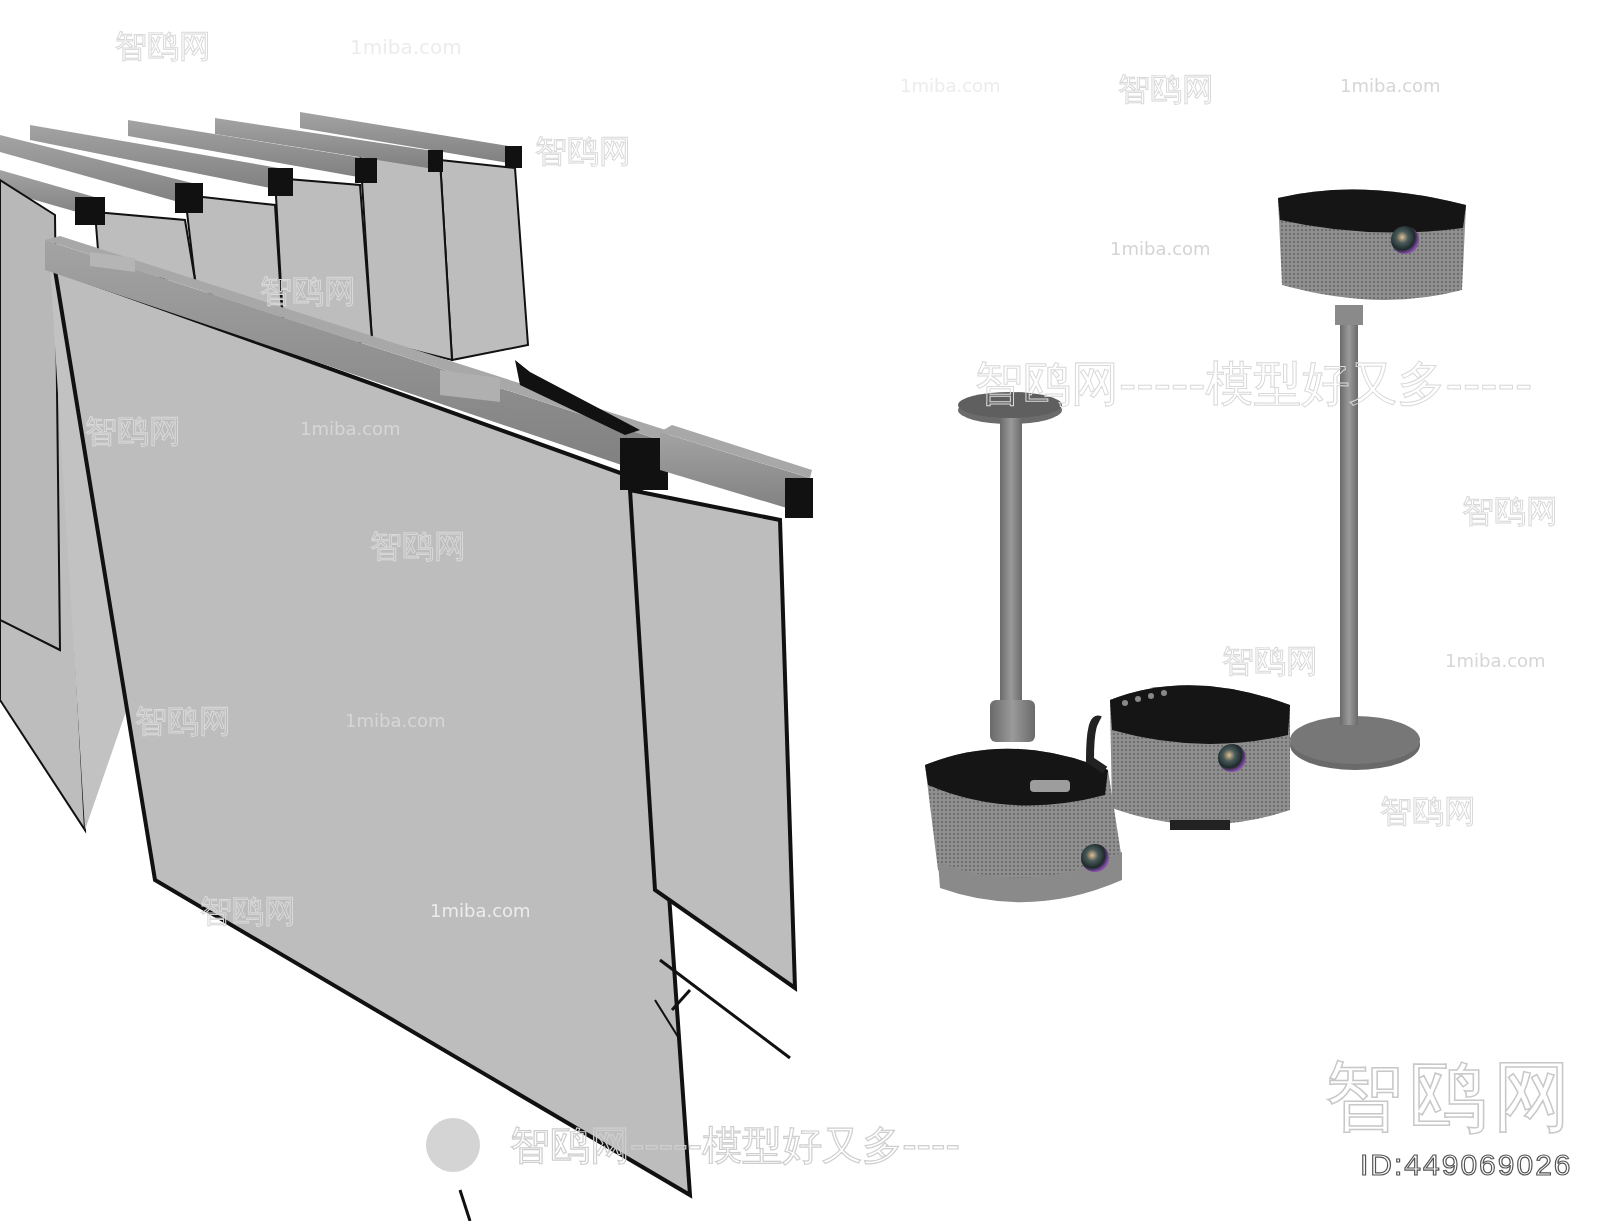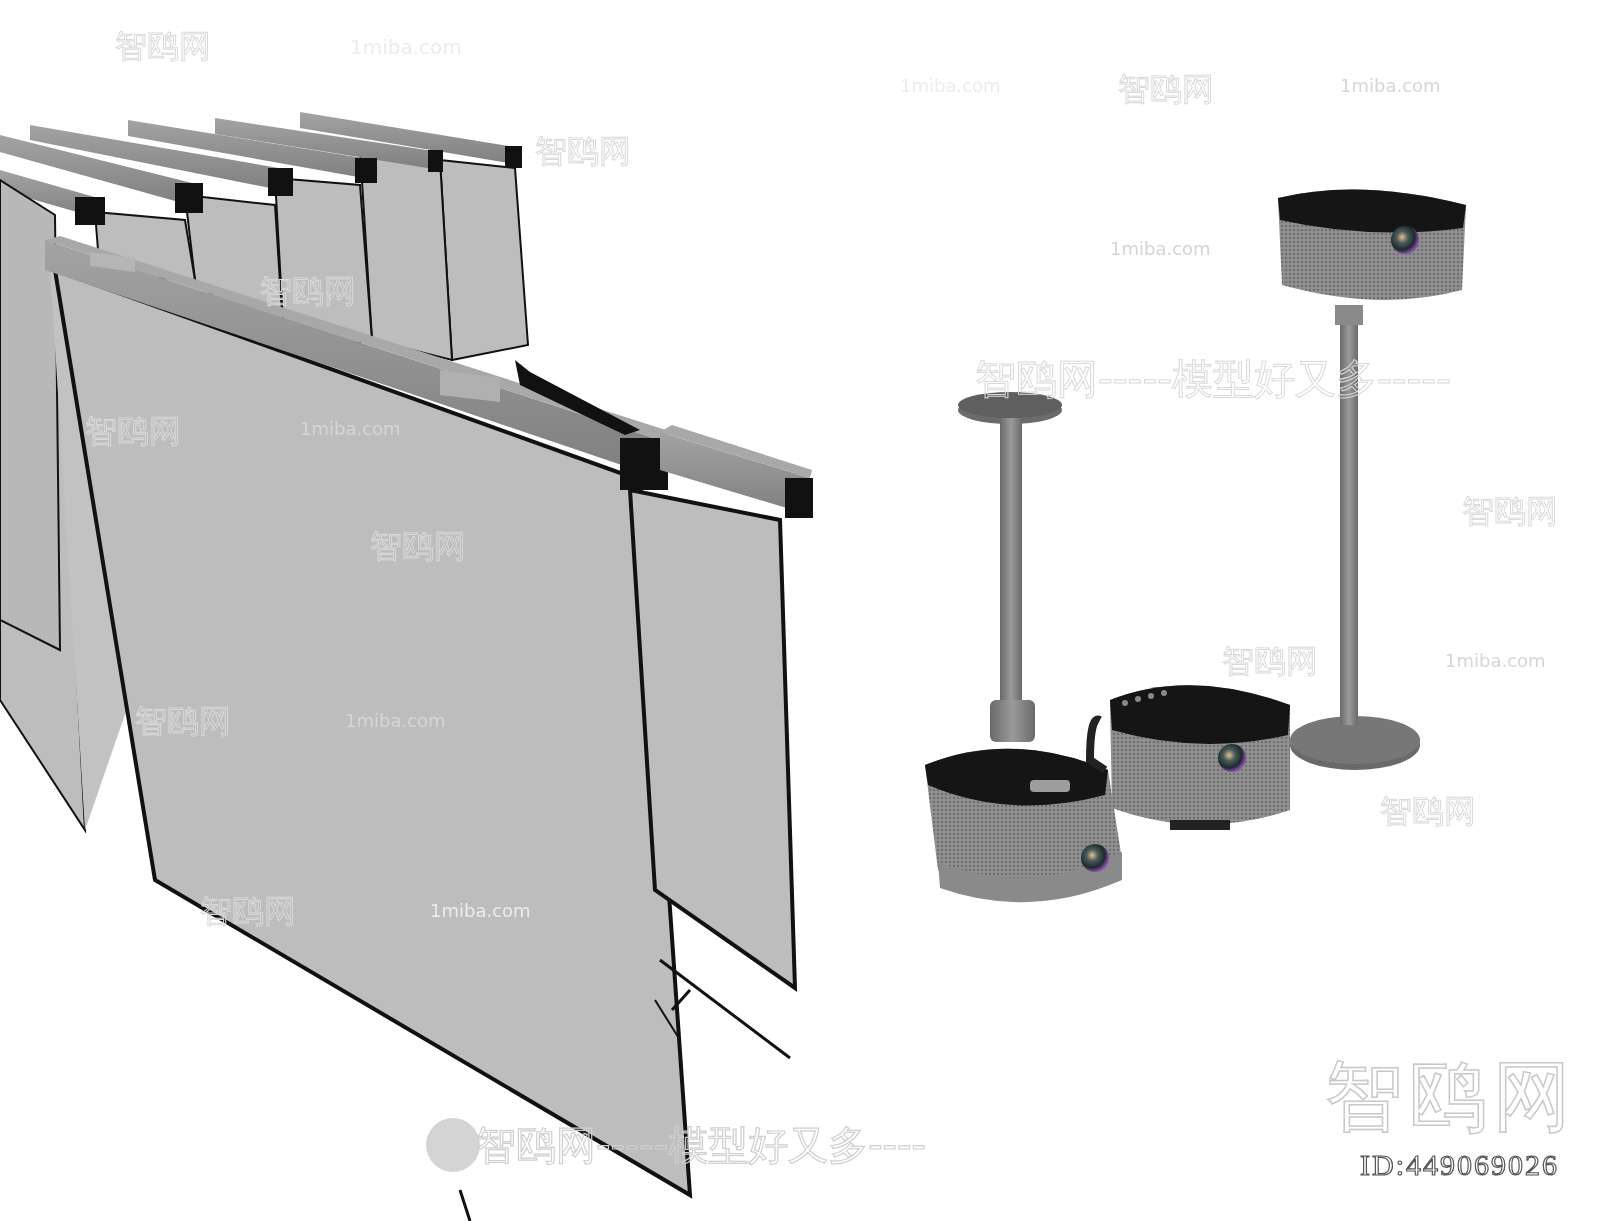--- a/index.html
+++ b/index.html
@@ -1,21 +1,21 @@
 <!DOCTYPE html>
 <html><head>
 <meta charset="utf-8">
 <style>
   html, body { margin: 0; padding: 0; background: #ffffff; }
   body { width: 1600px; height: 1221px; position: relative; overflow: hidden; font-family: "DejaVu Sans", sans-serif; }
   #scene { position: absolute; left: 0; top: 0; width: 1600px; height: 1221px; }
   .wm { position: absolute; color: transparent; -webkit-text-stroke: 1px #d9d9d9; white-space: nowrap; font-family: "DejaVu Sans", sans-serif; pointer-events: none; }
   .wm-light { position: absolute; color: #ececec; white-space: nowrap; font-family: "DejaVu Sans", sans-serif; font-weight: normal; pointer-events: none; }
   .wm-big { position: absolute; left: 1325px; top: 1045px; font-size: 78px; letter-spacing: 6px; color: transparent; -webkit-text-stroke: 1.5px #c8c8c8; font-family: "DejaVu Sans", sans-serif; }
-  .wm-id { position: absolute; left: 1360px; top: 1148px; font-size: 30px; color: #ffffff; -webkit-text-stroke: 1.2px #555; letter-spacing: 2px; font-family: Liberation Serif, serif; }
+  .wm-id { position: absolute; left: 1360px; top: 1148px; font-size: 30px; color: #ffffff; -webkit-text-stroke: 1.2px #555; letter-spacing: 2px; font-family: Liberation Sans, sans-serif; }
   .wm-bottom { position: absolute; left: 425px; top: 1118px; font-size: 40px; color: transparent; -webkit-text-stroke: 1.2px #cfcfcf; font-family: "DejaVu Sans", sans-serif; white-space: nowrap; }
   .bird { position: absolute; left: 426px; top: 1118px; width: 54px; height: 54px; border-radius: 50%; background: #d4d4d4; }
 </style>
 </head>
 <body>
 
 <svg id="scene" viewBox="0 0 1600 1221" xmlns="http://www.w3.org/2000/svg">
   <defs>
     <linearGradient id="housing" x1="0" y1="0" x2="0" y2="1">
       <stop offset="0" stop-color="#a3a3a3"></stop>
@@ -134,29 +134,29 @@
 </svg>
 
 <div class="wm" style="left:115px;top:25px;font-size:32px;">智鸥网</div>
 <div class="wm-light" style="left:350px;top:35px;font-size:20px;">1miba.com</div>
 <div class="wm" style="left:1118px;top:68px;font-size:32px;">智鸥网</div>
 <div class="wm-light" style="left:900px;top:75px;font-size:18px;">1miba.com</div>
 <div class="wm-light" style="left:1340px;top:75px;font-size:18px;color:#d6d6d6;">1miba.com</div>
 <div class="wm" style="left:535px;top:130px;font-size:32px;">智鸥网</div>
 <div class="wm-light" style="left:1110px;top:238px;font-size:18px;color:#d4d4d4;">1miba.com</div>
 <div class="wm" style="left:260px;top:270px;font-size:32px;">智鸥网</div>
-<div class="wm" style="left:975px;top:352px;font-size:41px;">智鸥网-----模型好又多-----</div>
+<div class="wm" style="left:975px;top:352px;font-size:48px;">智鸥网-----模型好又多-----</div>
 <div class="wm" style="left:85px;top:410px;font-size:32px;">智鸥网</div>
 <div class="wm-light" style="left:300px;top:418px;font-size:18px;color:#d6d6d6;">1miba.com</div>
 <div class="wm" style="left:1462px;top:490px;font-size:32px;">智鸥网</div>
 <div class="wm" style="left:370px;top:525px;font-size:32px;">智鸥网</div>
 <div class="wm" style="left:1222px;top:640px;font-size:32px;">智鸥网</div>
 <div class="wm-light" style="left:1445px;top:650px;font-size:18px;color:#d6d6d6;">1miba.com</div>
 <div class="wm" style="left:135px;top:700px;font-size:32px;">智鸥网</div>
 <div class="wm-light" style="left:345px;top:710px;font-size:18px;color:#d6d6d6;">1miba.com</div>
 <div class="wm" style="left:1380px;top:790px;font-size:32px;">智鸥网</div>
 <div class="wm" style="left:200px;top:890px;font-size:32px;">智鸥网</div>
 <div class="wm-light" style="left:430px;top:900px;font-size:18px;">1miba.com</div>
 
 <div class="bird"></div>
-<div class="wm-bottom" style="left:476px;text-align:center;">智鸥网-----模型好又多----</div>
+<div class="wm-bottom" style="left:510px;text-align:center;">智鸥网-----模型好又多----</div>
 <div class="wm-big">智鸥网</div>
 <div class="wm-id">ID:449069026</div>
 
 </body></html>

